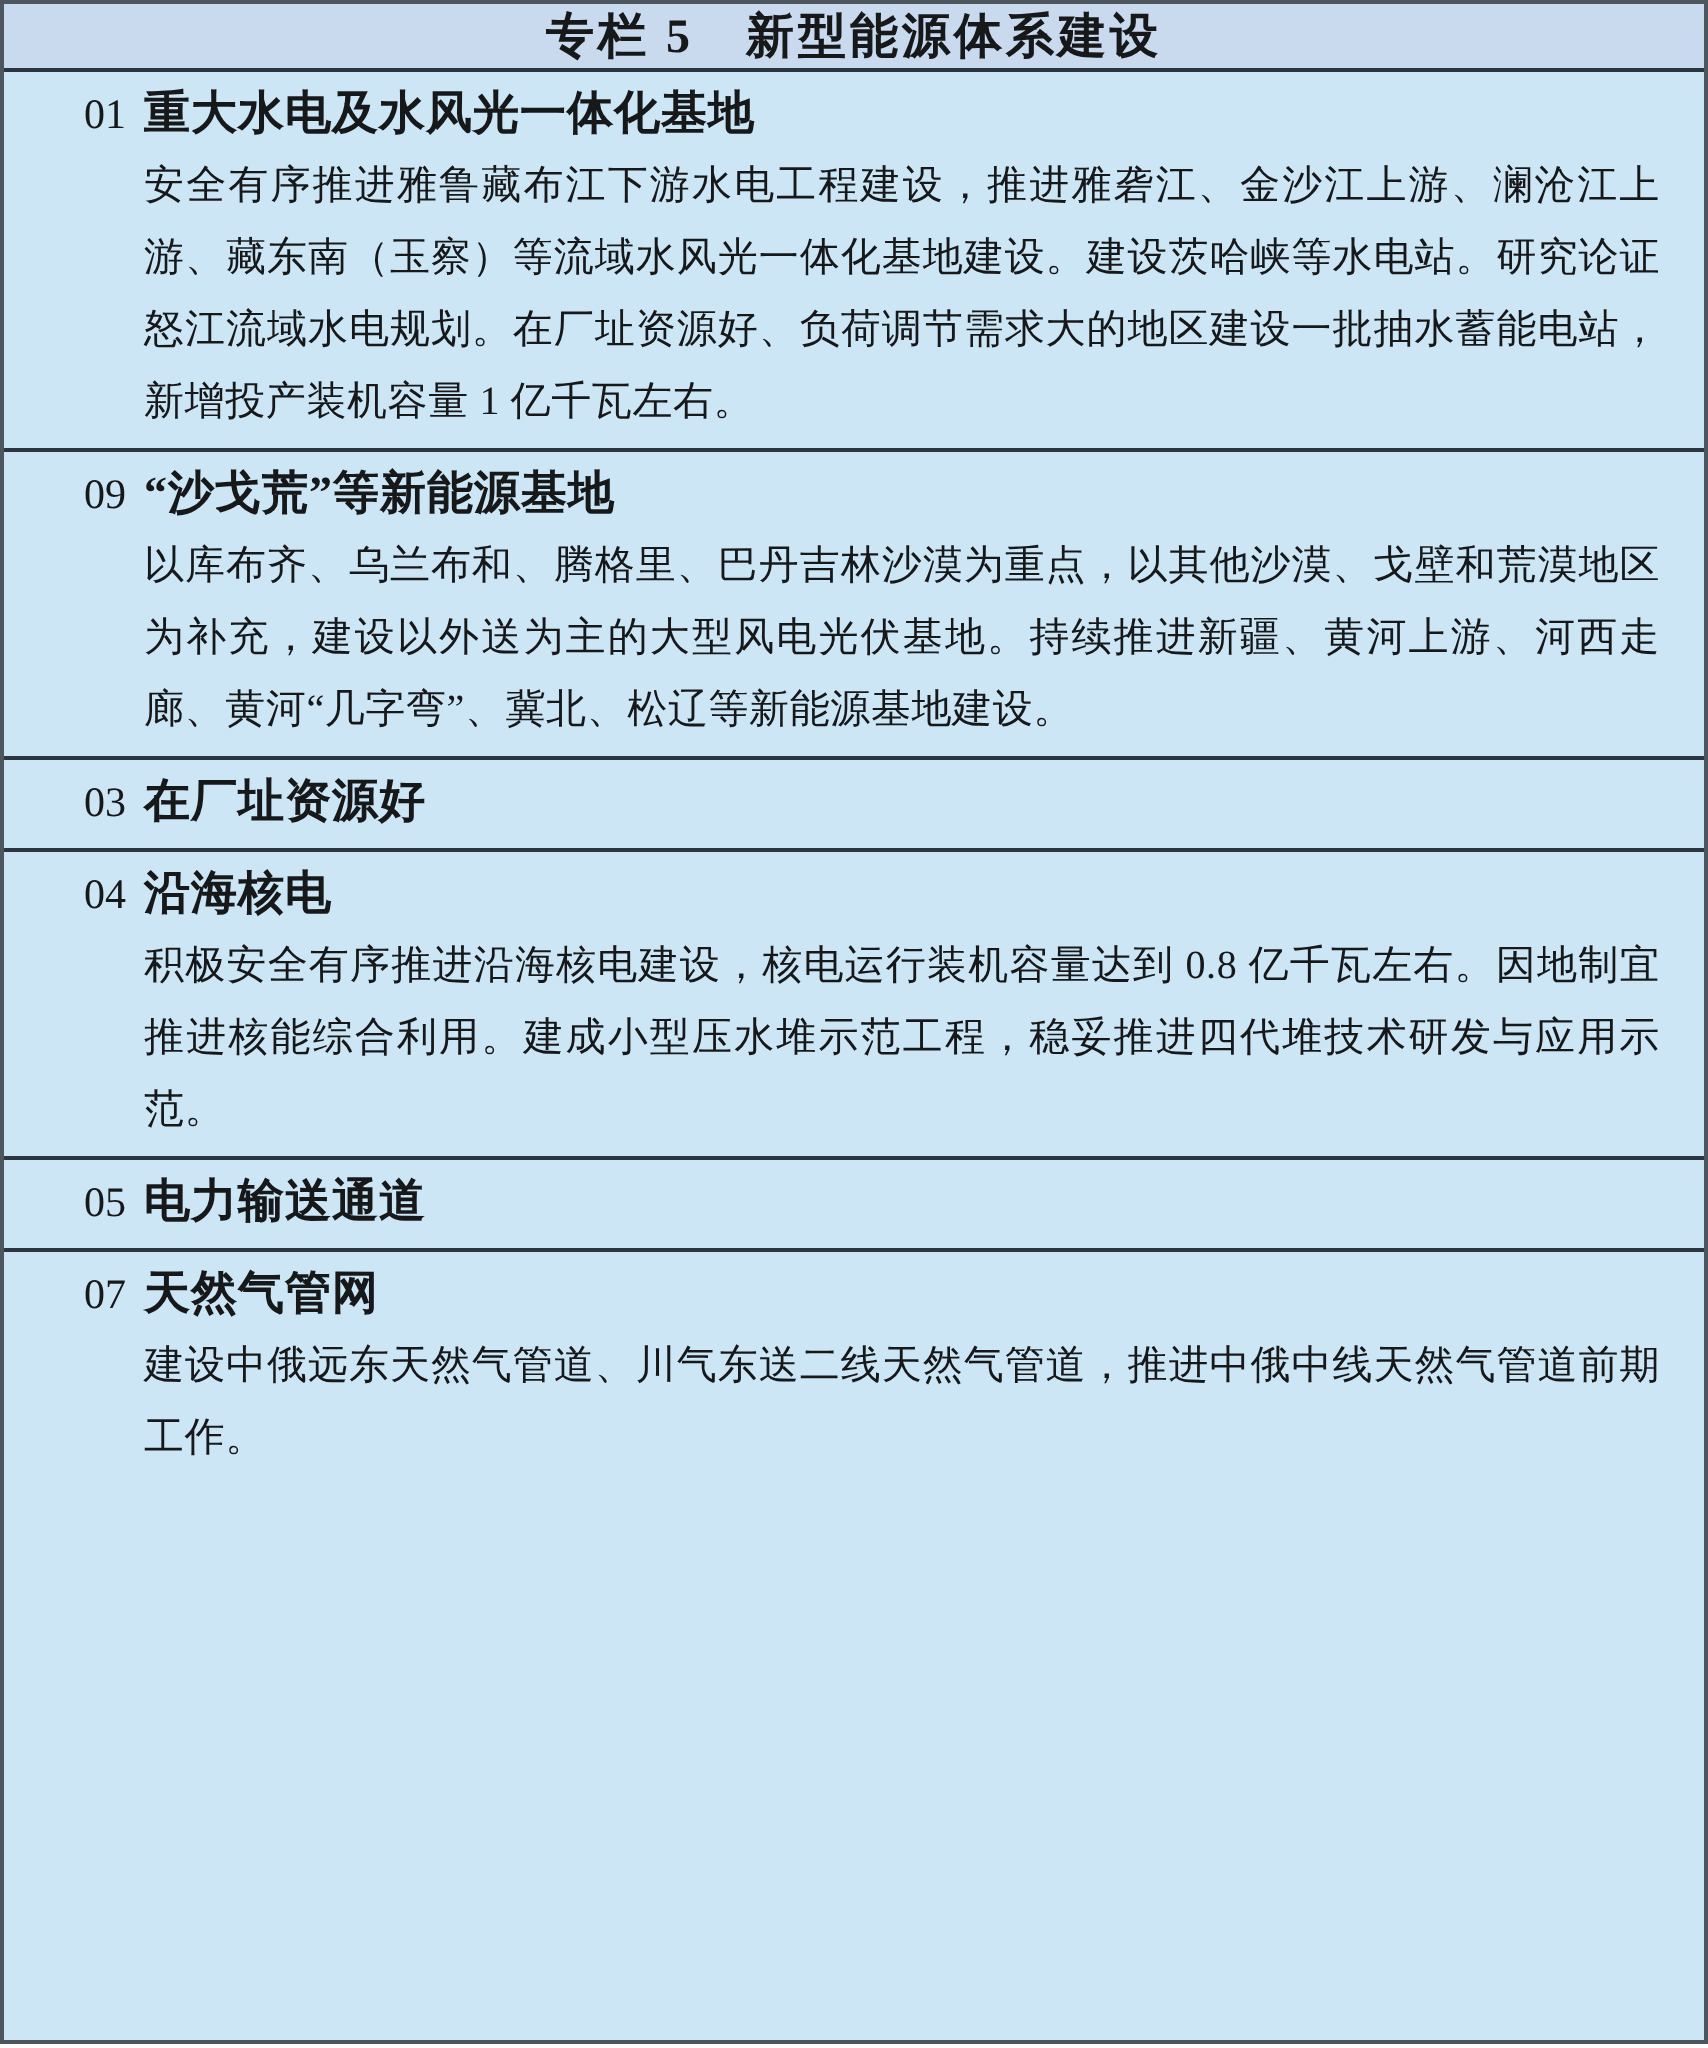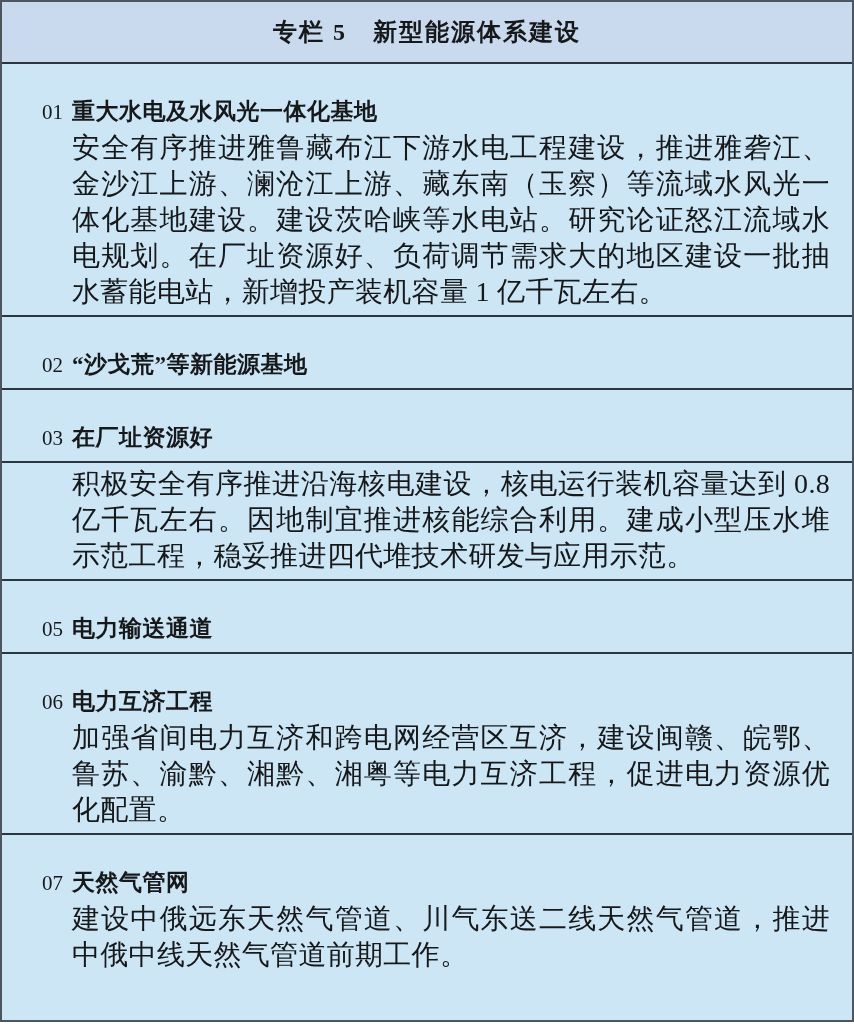--- a/index.html
+++ b/index.html
@@ -20,56 +20,55 @@
     font-family: "Liberation Serif", "DejaVu Serif", serif;
     color: var(--text);
   }
   .panel {
     width: 854px;
     min-height: 1022px;
     border: 2px solid var(--border);
     background: var(--body-bg);
   }
   .panel-header {
-    height: 62px;
+    height: 34px;
     background: var(--header-bg);
     border-bottom: 2px solid var(--divider);
     display: flex;
     align-items: center;
     justify-content: center;
     font-size: 24px;
     font-weight: bold;
     letter-spacing: 2px;
   }
   .section {
     padding: 3px 22px 5px 40px;
     border-bottom: 2px solid var(--divider);
   }
   .section:last-child { border-bottom: none; }
   .sec-head {
     display: flex;
     align-items: flex-start;
     font-size: 23px;
     line-height: 36px;
-    margin-top: 27px;
   }
   .sec-num {
     flex: none;
     width: 30px;
     font-size: 21px;
     font-weight: normal;
   }
   .sec-title {
     font-weight: bold;
     letter-spacing: 0.5px;
     font-family: Liberation Serif, serif;
   }
   .sec-body {
     margin: 0 0 0 30px;
-    font-size: 28px;
+    font-size: 20px;
     line-height: 36px;
     text-align: justify;
     text-justify: inter-character;
     letter-spacing: 0.3px;
   }
 </style>
 </head>
 <body>
 
 <div class="panel">
@@ -81,50 +80,48 @@
   <div class="section">
     <div class="sec-head">
       <span class="sec-num">01</span>
       <span class="sec-title">重大水电及水风光一体化基地</span>
     </div>
     <p class="sec-body">安全有序推进雅鲁藏布江下游水电工程建设，推进雅砻江、金沙江上游、澜沧江上游、藏东南（玉察）等流域水风光一体化基地建设。建设茨哈峡等水电站。研究论证怒江流域水电规划。在厂址资源好、负荷调节需求大的地区建设一批抽水蓄能电站，新增投产装机容量 1 亿千瓦左右。</p>
   </div>
 
   <div class="section">
     <div class="sec-head">
-      <span class="sec-num">02</span>
+      <span class="sec-num">09</span>
       <span class="sec-title">“沙戈荒”等新能源基地</span>
     </div>
+    <p class="sec-body">以库布齐、乌兰布和、腾格里、巴丹吉林沙漠为重点，以其他沙漠、戈壁和荒漠地区为补充，建设以外送为主的大型风电光伏基地。持续推进新疆、黄河上游、河西走廊、黄河“几字弯”、冀北、松辽等新能源基地建设。</p>
   </div>
 
   <div class="section">
     <div class="sec-head">
       <span class="sec-num">03</span>
       <span class="sec-title">在厂址资源好</span>
     </div>
   </div>
 
   <div class="section">
+    <div class="sec-head">
+      <span class="sec-num">04</span>
+      <span class="sec-title">沿海核电</span>
+    </div>
     <p class="sec-body">积极安全有序推进沿海核电建设，核电运行装机容量达到 0.8 亿千瓦左右。因地制宜推进核能综合利用。建成小型压水堆示范工程，稳妥推进四代堆技术研发与应用示范。</p>
   </div>
 
   <div class="section">
     <div class="sec-head">
       <span class="sec-num">05</span>
       <span class="sec-title">电力输送通道</span>
     </div>
   </div>
 
-  <div class="section">
-    <div class="sec-head">
-      <span class="sec-num">06</span>
-      <span class="sec-title">电力互济工程</span>
-    </div>
-    <p class="sec-body">加强省间电力互济和跨电网经营区互济，建设闽赣、皖鄂、鲁苏、渝黔、湘黔、湘粤等电力互济工程，促进电力资源优化配置。</p>
-  </div>
 
   <div class="section">
     <div class="sec-head">
       <span class="sec-num">07</span>
       <span class="sec-title">天然气管网</span>
     </div>
     <p class="sec-body">建设中俄远东天然气管道、川气东送二线天然气管道，推进中俄中线天然气管道前期工作。</p>
   </div>
 
 </div>

